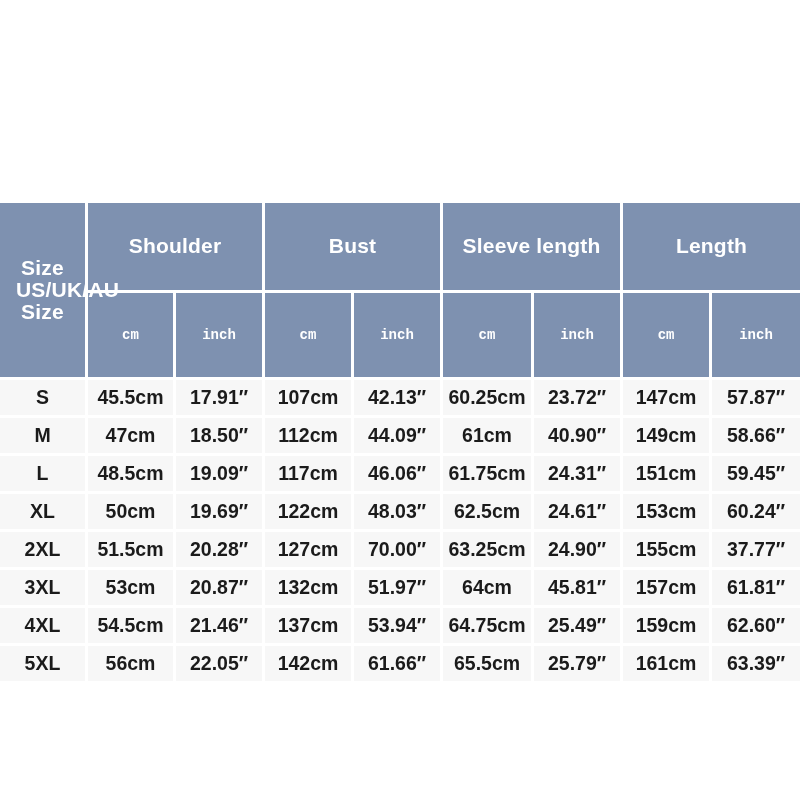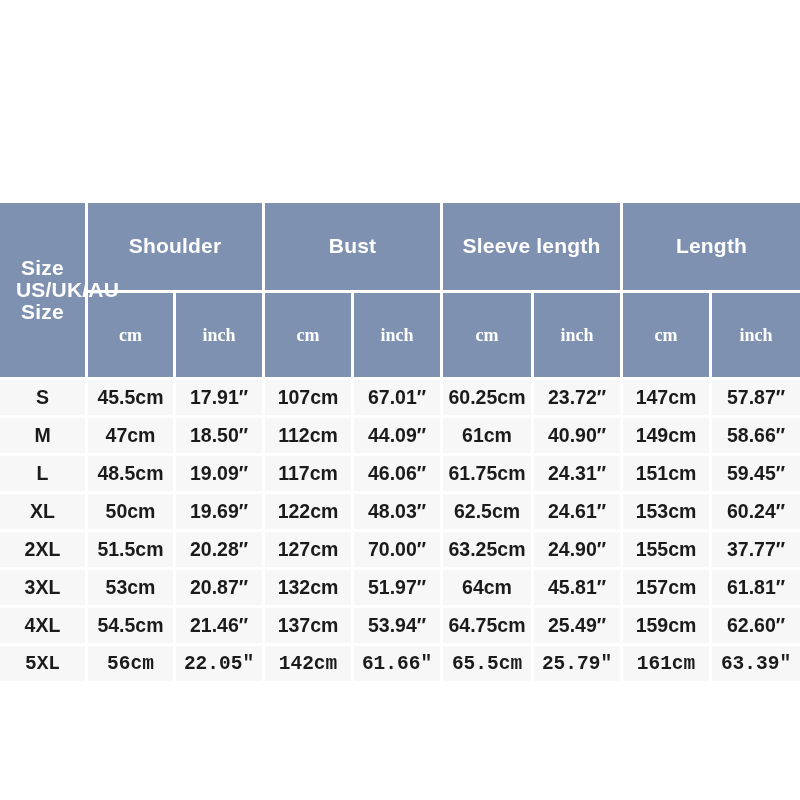--- a/index.html
+++ b/index.html
@@ -41,22 +41,22 @@
     padding: 16px;
     line-height: 1.05;
   }
   table.size-chart thead tr.group-row th {
     height: 55px;
     font-size: 21px;
     letter-spacing: 0.2px;
   }
   table.size-chart thead tr.unit-row th {
     height: 52px;
-    font-size: 18px;
-    font-family: Liberation Serif, serif;
+    font-size: 14px;
+    font-family: Liberation Mono, monospace;
     font-weight: bold;
   }
   th.size-head-group {
     font-size: 19px;
   }
   th.last-col, td.last-col { border-right: none !important; }
 
   
   table.size-chart tbody td {
     height: 35px;
@@ -64,21 +64,21 @@
     text-align: center;
     vertical-align: middle;
     color: #1b1b1b;
     font-size: 19.5px;
     font-weight: 600;
     background: #f7f7f7;
     border-right: 3px solid #ffffff;
     border-bottom: 3px solid #ffffff;
     white-space: nowrap;
   }
-  table.size-chart tbody tr:last-child td { border-bottom: none; font-family: Liberation Mono, monospace; }
+  table.size-chart tbody tr:last-child td { border-bottom: none; }
 
   td.cell-size {
     background: #c9c9c9;
     font-size: 20px;
     font-weight: 600;
   }
   td.cell-cm {
     background: #a9a9a9;
   }
   td.cell-inch {
@@ -151,21 +151,21 @@
         </th>
       </tr>
     </thead>
 
     <tbody id="chart-body">
         <tr>
           <td class="cell-size">S</td>
           <td class="cell-cm">45.5cm</td>
           <td class="cell-inch">17.91″</td>
           <td class="cell-cm">107cm</td>
-          <td class="cell-inch">67.01″</td>
+          <td class="cell-inch">42.13″</td>
           <td class="cell-cm">60.25cm</td>
           <td class="cell-inch">23.72″</td>
           <td class="cell-cm">147cm</td>
           <td class="cell-inch last-col">57.87″</td>
         </tr>
         <tr>
           <td class="cell-size">M</td>
           <td class="cell-cm">47cm</td>
           <td class="cell-inch">18.50″</td>
           <td class="cell-cm">112cm</td>

